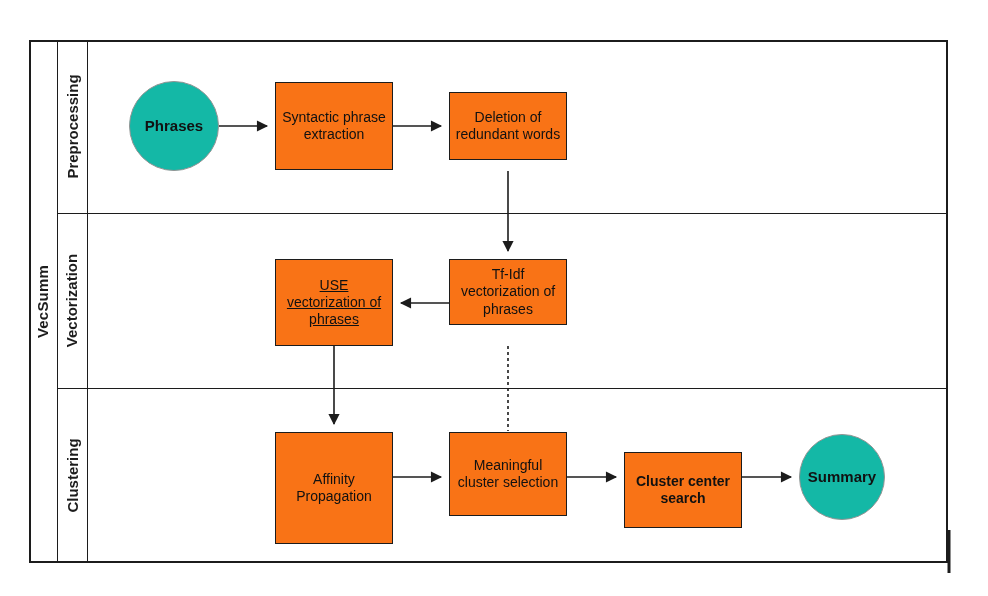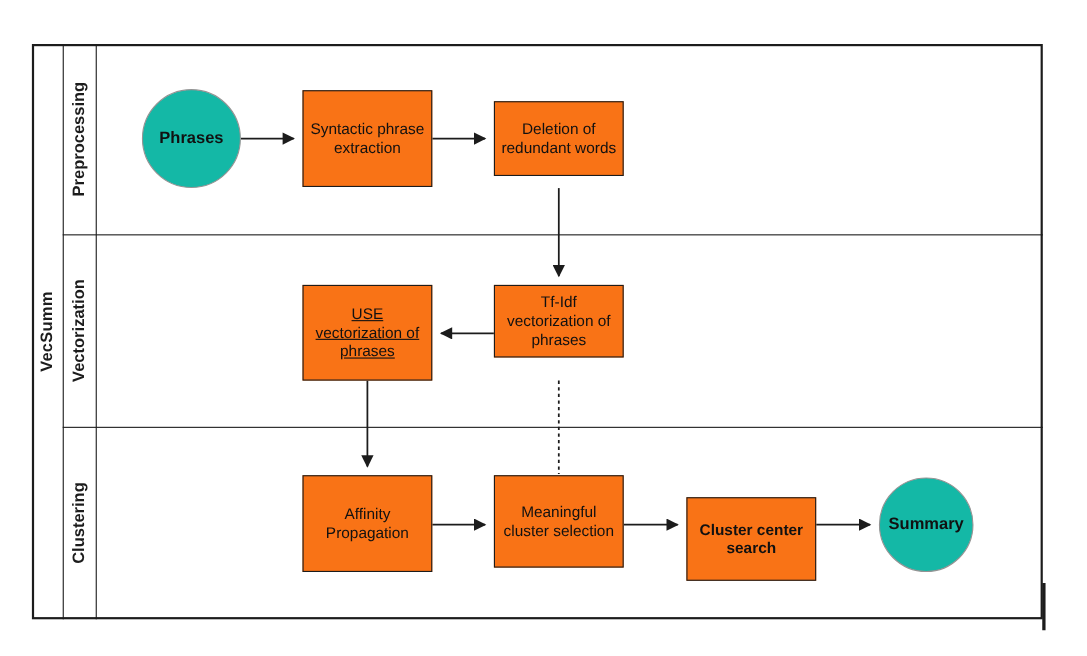--- a/index.html
+++ b/index.html
@@ -85,21 +85,21 @@
     border-radius: 50%;
     background: #14b8a6;
     font-weight: bold;
     font-size: 15px;
   }
 
   .box-syntactic  { left: 275px; top:  82px; height: 88px; }
   .box-deletion   { left: 449px; top:  82px; height: 68px; margin-top: 10px; }
   .box-use        { left: 275px; top: 259px; height: 87px; text-decoration: underline; }
   .box-tfidf      { left: 449px; top: 259px; height: 66px; }
-  .box-affinity   { left: 275px; top: 432px; height: 88px; }
+  .box-affinity   { left: 275px; top: 432px; height: 112px; }
   .box-meaningful { left: 449px; top: 432px; height: 84px; }
   .box-ccsearch   { left: 624px; top: 452px; height: 76px; font-weight: bold; }
 
   .circle-phrases { left: 129px; top:  81px; width: 90px; height: 90px; }
   .circle-summary { left: 799px; top: 434px; width: 86px; height: 86px; }
 
   svg.overlay {
     position: absolute;
     left: 0; top: 0;
     width: 988px; height: 596px;

